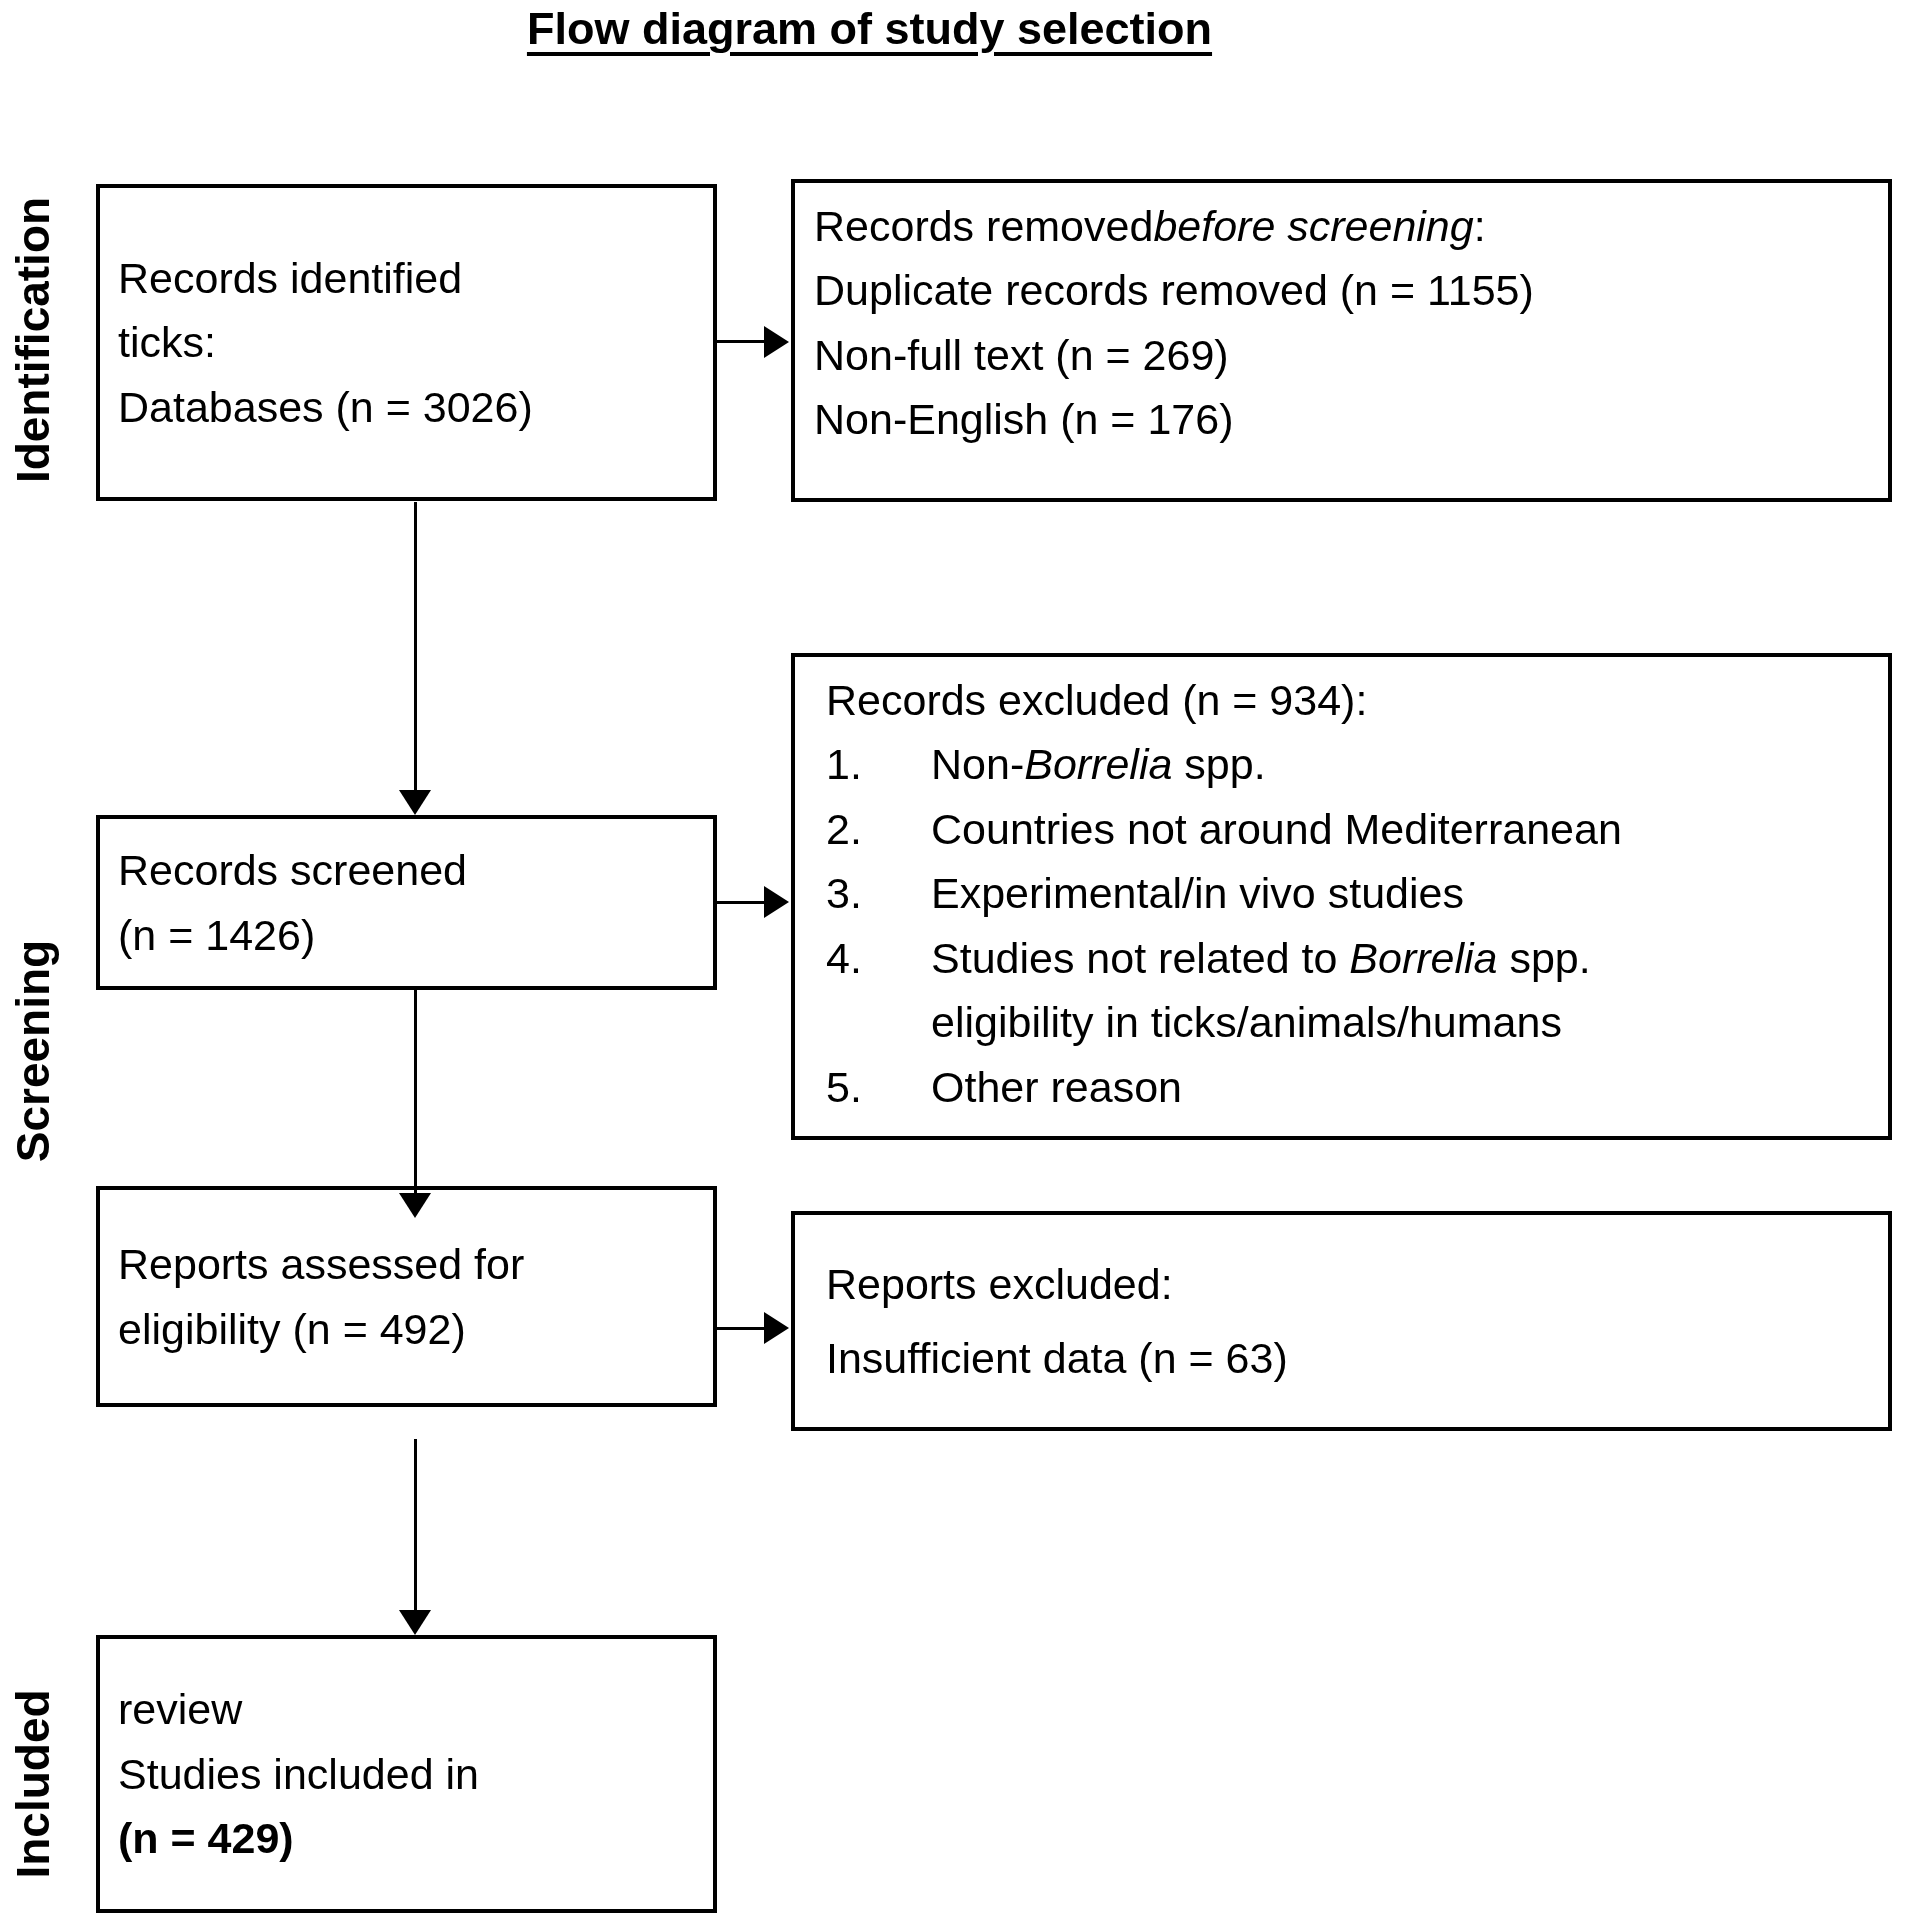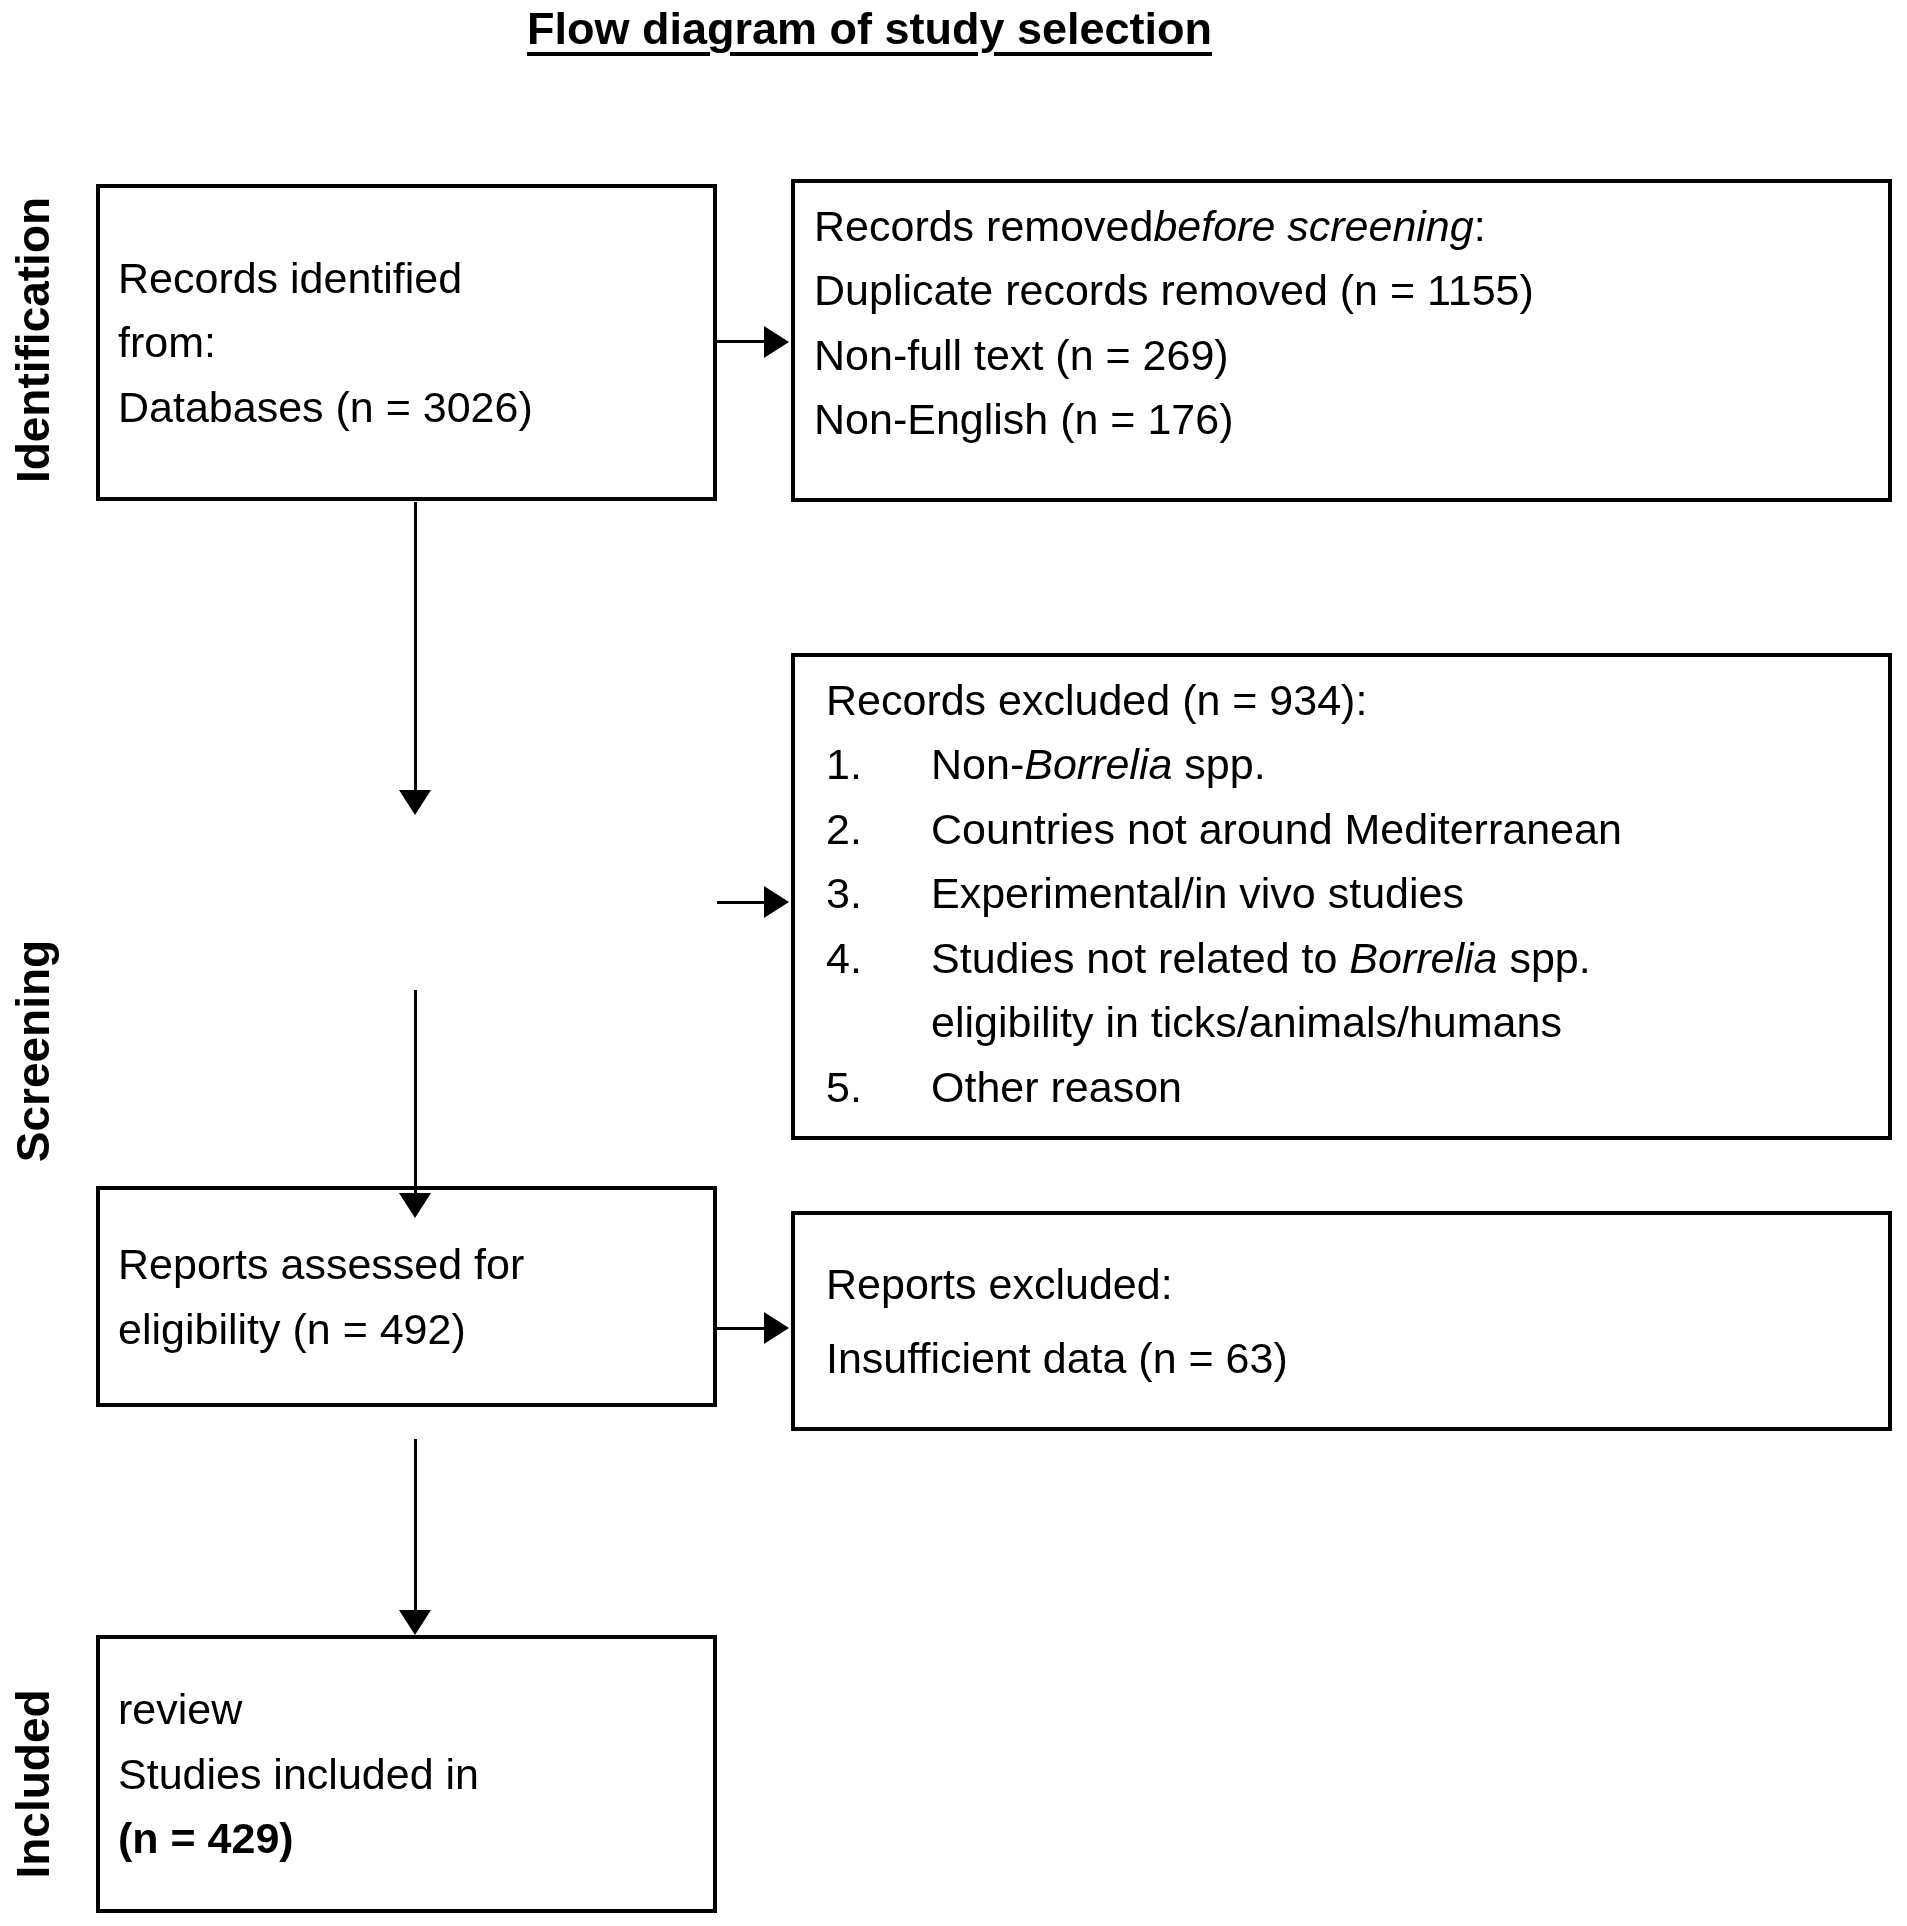--- a/index.html
+++ b/index.html
@@ -70,21 +70,21 @@
 
   <div class="stage-label" style="top:340px;">Identification</div>
   <div class="stage-label" style="top:1051px;">Screening</div>
   <div class="stage-label" style="top:1784px;">Included</div>
 
   <div class="flow-box v-center" style="left:96px;top:184px;width:621px;height:317px;padding-left:18px;padding-right:7.5px;">
       <div class="rich-line">
         <span>Records identified</span>
       </div>
       <div class="rich-line">
-        <span>from:</span>
+        <span>ticks:</span>
       </div>
       <div class="rich-line">
         <span>Databases (n = 3026)</span>
       </div>
     </div>
 
   <div class="flow-box v-top" style="left:791px;top:179px;width:1101px;height:323px;padding-left:19px;padding-right:7.5px;padding-top:10.5px;">
       <div class="rich-line">
         <span>Records removed </span>
         <span class="seg-i">before screening</span>
@@ -94,20 +94,28 @@
         <span>Duplicate records removed (n = 1155)</span>
       </div>
       <div class="rich-line">
         <span>Non-full text (n = 269)</span>
       </div>
       <div class="rich-line">
         <span>Non-English (n = 176)</span>
       </div>
     </div>
 
+  <div class="flow-box v-center" style="left:96px;top:815px;width:621px;height:175px;padding-left:18px;padding-right:7.5px;">
+      <div class="rich-line">
+        <span>Records screened</span>
+      </div>
+      <div class="rich-line">
+        <span>(n = 1426)</span>
+      </div>
+    </div>
 
   <div class="flow-box v-top" style="left:791px;top:653px;width:1101px;height:487px;padding-left:31px;padding-right:7.5px;padding-top:10.5px;">
       <div class="rich-line">
         <span>Records excluded (n = 934):</span>
       </div>
       <div class="rich-line">
         <span class="marker">1.</span>
         <span class="content"><span>Non-</span><span class="seg-i">Borrelia</span><span> spp.</span></span>
       </div>
       <div class="rich-line">

